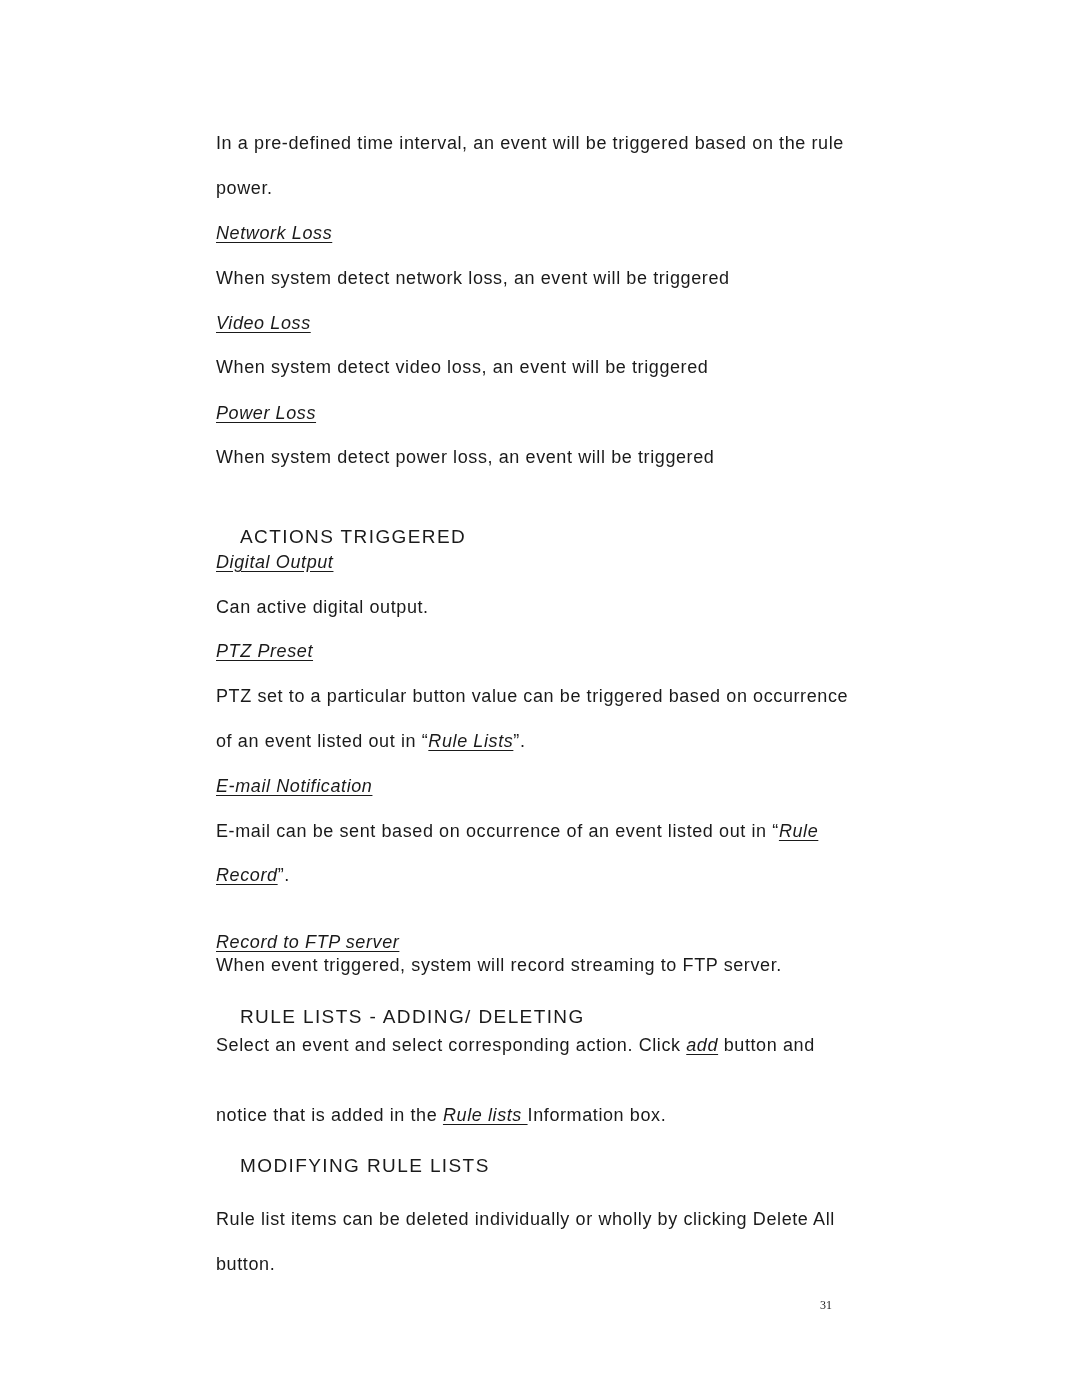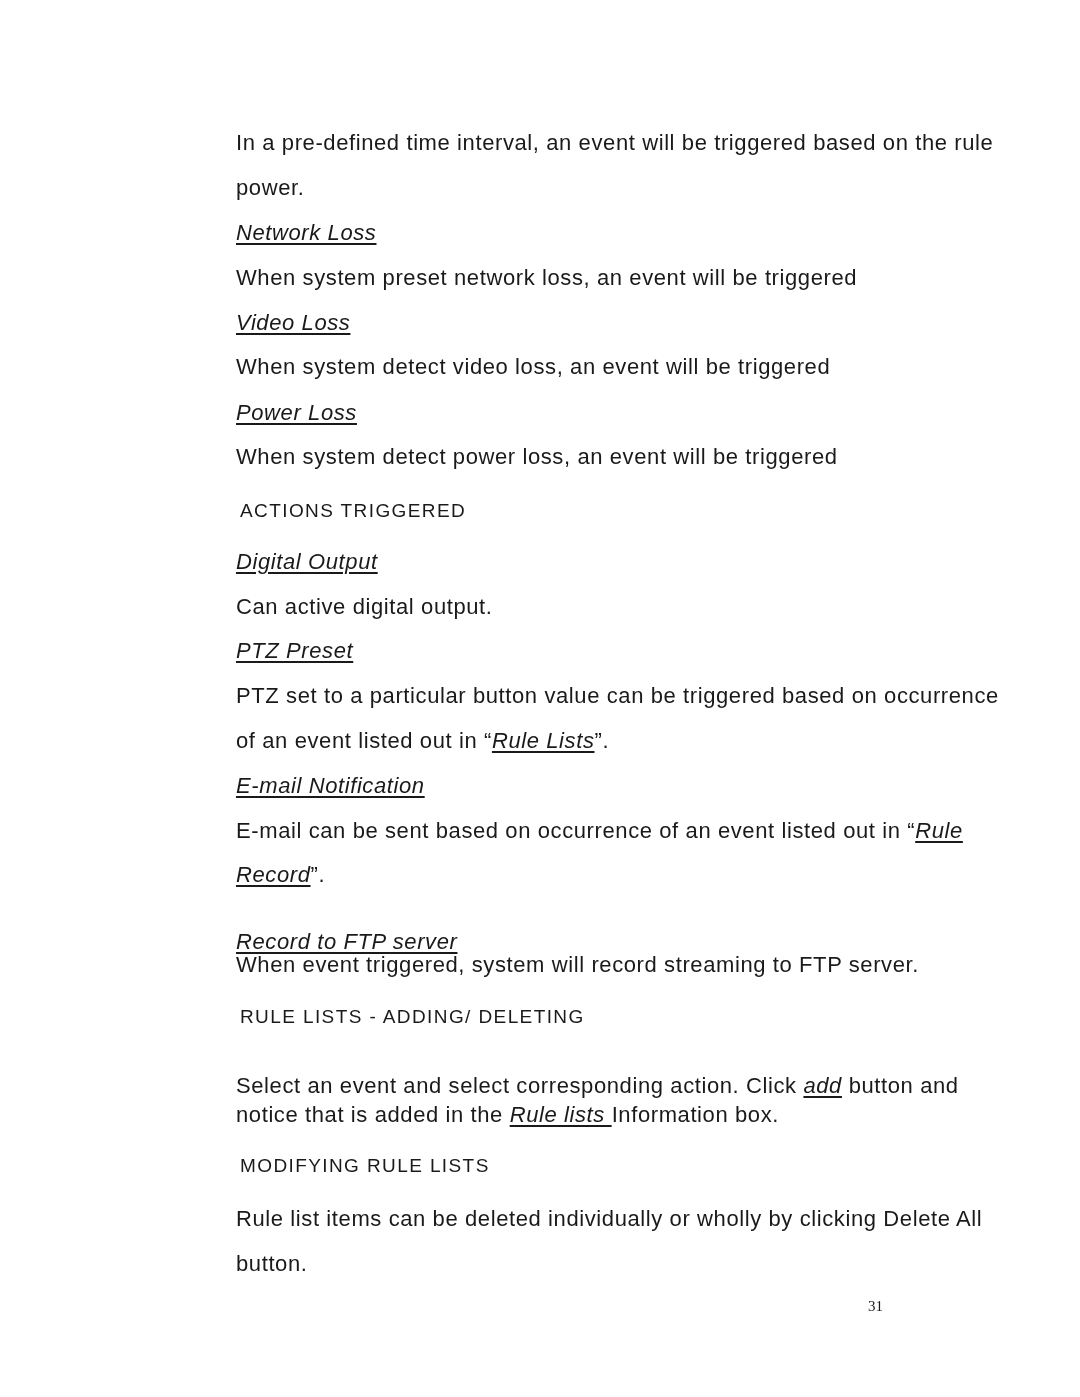--- a/index.html
+++ b/index.html
@@ -1,56 +1,56 @@
 <!DOCTYPE html>
 <html><head>
 <meta charset="utf-8">
 <style>
   html, body { margin:0; padding:0; background:#ffffff; }
   body { width:1080px; height:1397px; position:relative; overflow:hidden;
          font-family:"Liberation Sans", sans-serif; color:#1a1a1a; }
-  .line { position:absolute; left:216px; font-size:22px; letter-spacing:0.6px; white-space:nowrap; line-height:22px;margin-left:20px; }
+  .line { position:absolute; left:216px; font-size:18px; letter-spacing:0.6px; white-space:nowrap; line-height:22px; }
   .u { text-decoration:underline; text-underline-offset:3px;font-style:italic; }
   .i { font-style:italic; }
   .h { position:absolute; left:240px; font-size:19px; letter-spacing:1.4px; white-space:nowrap; line-height:22px; }
-  .pg { position:absolute; left:868px; top:1298px; font-family:"Liberation Serif", serif; font-size:15px;text-align:right; }
+  .pg { position:absolute; left:820px; top:1298px; font-family:"Liberation Serif", serif; font-size:12px;text-align:right; }
 </style>
 </head>
 <body>
 
 <div>
   <div class="line" style="top:132px">In a pre-defined time interval, an event will be triggered based on the rule</div>
   <div class="line" style="top:177px">power.</div>
 
   <div class="line u" style="top:222px">Network Loss</div>
-  <div class="line" style="top:267px">When system preset network loss, an event will be triggered</div>
+  <div class="line" style="top:267px">When system detect network loss, an event will be triggered</div>
   <div class="line u" style="top:312px">Video Loss</div>
   <div class="line" style="top:356px">When system detect video loss, an event will be triggered</div>
   <div class="line u" style="top:402px">Power Loss</div>
   <div class="line" style="top:446px">When system detect power loss, an event will be triggered</div>
 
-  <div class="h" style="top:500px">ACTIONS TRIGGERED</div>
+  <div class="h" style="top:526px">ACTIONS TRIGGERED</div>
 
   <div class="line u" style="top:551px">Digital Output</div>
   <div class="line" style="top:596px">Can active digital output.</div>
 
   <div class="line u" style="top:640px">PTZ Preset</div>
   <div class="line" style="top:685px">PTZ set to a particular button value can be triggered based on occurrence</div>
   <div class="line" style="top:730px"><span>of an event listed out in “</span><span class="u i">Rule Lists</span><span>”.</span></div>
 
   <div class="line u" style="top:775px">E-mail Notification</div>
   <div class="line" style="top:820px"><span>E-mail can be sent based on occurrence of an event listed out in “</span><span class="u i">Rule </span></div>
   <div class="line" style="top:864px"><span class="u i">Record</span><span>”.</span></div>
 
   <div class="line u" style="top:931px">Record to FTP server</div>
   <div class="line" style="top:954px">When event triggered, system will record streaming to FTP server.</div>
 
   <div class="h" style="top:1006px">RULE LISTS - ADDING/ DELETING</div>
 
-  <div class="line" style="top:1075px"><span>Select an event and select corresponding action. Click </span><span class="u">add</span><span> button and</span></div>
+  <div class="line" style="top:1034px"><span>Select an event and select corresponding action. Click </span><span class="u">add</span><span> button and</span></div>
   <div class="line" style="top:1104px"><span>notice that is added in the </span><span class="u">Rule lists </span><span>Information box.</span></div>
 
   <div class="h" style="top:1155px">MODIFYING RULE LISTS</div>
 
   <div class="line" style="top:1208px">Rule list items can be deleted individually or wholly by clicking Delete All</div>
   <div class="line" style="top:1253px">button.</div>
 
   <div class="pg">31</div>
 </div>
 

